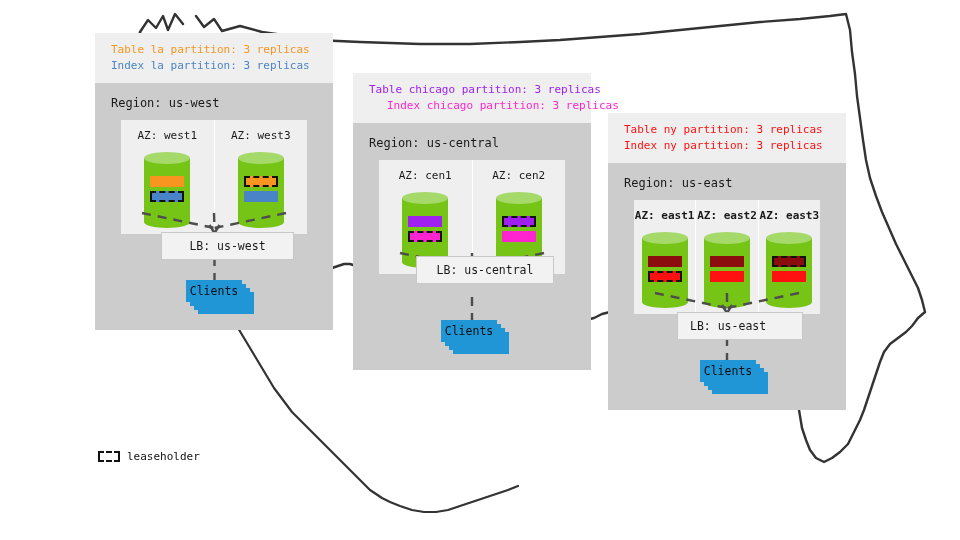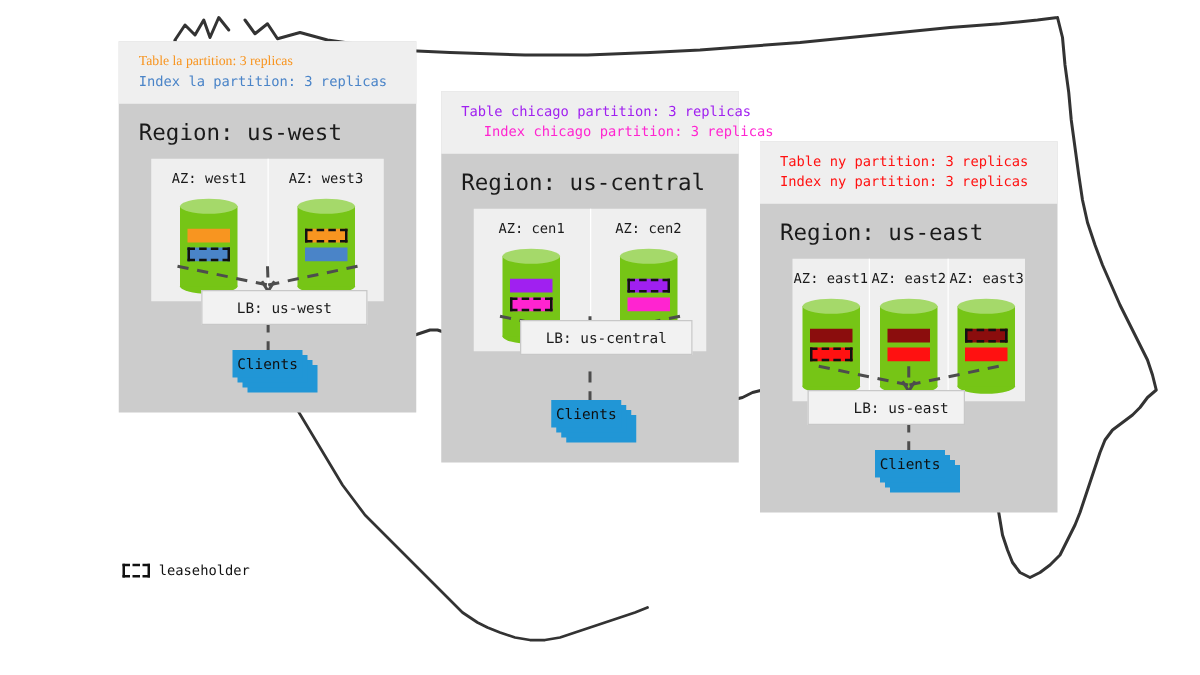--- a/index.html
+++ b/index.html
@@ -11,21 +11,21 @@
   }
   #stage{position:absolute;left:0;top:0;width:960px;height:540px;}
 
   
   #usmap{position:absolute;left:0;top:0;width:960px;height:540px;z-index:1;}
 
   
   .region{position:absolute;background:#cccccc;z-index:3;}
   .banner{background:#efefef;padding:9px 14px 9px 16px;line-height:1.45;}
   .banner div{font-size:11px;letter-spacing:0px;white-space:nowrap;}
-  .region-title{font-size:18px;color:#1a1a1a;padding:13px 0 10px 16px;white-space:nowrap;}
+  .region-title{font-size:12px;color:#1a1a1a;padding:13px 0 10px 16px;white-space:nowrap;}
   .az-strip{display:flex;background:#efefef;margin:0 26px;}
   .az-cell{flex:1;position:relative;padding:9px 0 0 0;text-align:center;}
   .az-cell + .az-cell{border-left:1px solid #ffffff;}
   .az-label{font-size:11px;color:#1a1a1a;white-space:nowrap;}
 
   
   .cyl{position:relative;margin:10px auto 0 auto;}
   .cyl .body{position:absolute;left:0;background:#76c516;}
   .cyl .top{position:absolute;left:0;top:0;background:#a5d96a;border-radius:50%;}
   .cyl .bot{position:absolute;left:0;background:#76c516;border-radius:50%;}
@@ -88,21 +88,21 @@
          L472 502 L484 498 L496 494 L508 490 L518 486"></path>
   </svg>
 
   <div id="legend" style="left:98px;top:450px;">
     <span class="swatch"></span>
     <span class="lg-text">leaseholder</span>
   </div>
 
 <div class="region" style="left:95px;top:33px;width:238px;height:297px;">
       <div class="banner">
-        <div style="color:#f89520;font-family:Liberation Serif, serif;">Table la partition: 3 replicas</div>
+        <div style="color:#f89520;">Table la partition: 3 replicas</div>
         <div style="color:#4a84c8;">Index la partition: 3 replicas</div>
       </div>
       <div class="region-title">Region: us-west</div>
       <div class="az-strip" style="height:114px;">
         <div class="az-cell">
           <div class="az-label">AZ: west1</div>
           <div class="cyl" style="width:46px;height:76px;">
             <div class="bot" style="width:46px;height:12px;top:64px;"></div>
             <div class="body" style="width:46px;height:64px;top:6px;"></div>
             <div class="top" style="width:46px;height:12px;"></div>
@@ -182,21 +182,21 @@
       <div class="clients-shadow" style="left:8px;top:8px;width:56px;height:22px;"></div>
       <div class="clients-shadow" style="left:4px;top:4px;width:56px;height:22px;"></div>
       <div class="clients-main" style="width:56px;height:22px;line-height:22px;">Clients</div>
     </div>
     <div class="region" style="left:608px;top:113px;width:238px;height:297px;">
       <div class="banner">
         <div style="color:#ff1111;">Table ny partition: 3 replicas</div>
         <div style="color:#ff1111;">Index ny partition: 3 replicas</div>
       </div>
       <div class="region-title">Region: us-east</div>
-      <div class="az-strip" style="height:114px;">
+      <div class="az-strip" style="height:114px;font-weight:bold;">
         <div class="az-cell">
           <div class="az-label">AZ: east1</div>
           <div class="cyl" style="width:46px;height:76px;">
             <div class="bot" style="width:46px;height:12px;top:64px;"></div>
             <div class="body" style="width:46px;height:64px;top:6px;"></div>
             <div class="top" style="width:46px;height:12px;"></div>
             <div class="bar" style="left:6px;top:24px;width:34px;height:11px;background:#8b0d0d;"></div>
             <div class="bar lease" style="left:6px;top:39px;width:34px;height:11px;background:#ff1111;"></div>
           </div>
         </div>
@@ -221,21 +221,21 @@
           </div>
         </div>
       </div>
     </div>
     <svg style="position:absolute;left:0px;top:289px;width:960px;height:29px;z-index:5;">
       <path d="M655 4 L727 19" stroke="#4d4d4d" stroke-width="2.4" stroke-dasharray="9,7" fill="none"></path>
       <path d="M727 4 L727 19" stroke="#4d4d4d" stroke-width="2.4" stroke-dasharray="9,7" fill="none"></path>
       <path d="M799 4 L727 19" stroke="#4d4d4d" stroke-width="2.4" stroke-dasharray="9,7" fill="none"></path>
       <path d="M722 16 L727 24 L732 16" stroke="#4d4d4d" stroke-width="2.4" fill="none"></path>
     </svg>
-    <div class="lb" style="left:646px;top:312px;width:100px;text-align:right;">LB: us-east</div>
+    <div class="lb" style="left:677px;top:312px;width:100px;text-align:left;">LB: us-east</div>
     <svg style="position:absolute;left:0;top:337px;width:960px;height:23px;z-index:5;">
       <path d="M727 0 L727 23" stroke="#4d4d4d" stroke-width="2.4" stroke-dasharray="9,7" fill="none"></path>
     </svg>
     <div class="clients-wrap" style="left:700px;top:360px;width:68px;height:34px;">
       <div class="clients-shadow" style="left:12px;top:12px;width:56px;height:22px;"></div>
       <div class="clients-shadow" style="left:8px;top:8px;width:56px;height:22px;"></div>
       <div class="clients-shadow" style="left:4px;top:4px;width:56px;height:22px;"></div>
       <div class="clients-main" style="width:56px;height:22px;line-height:22px;">Clients</div>
     </div>
   </div>

